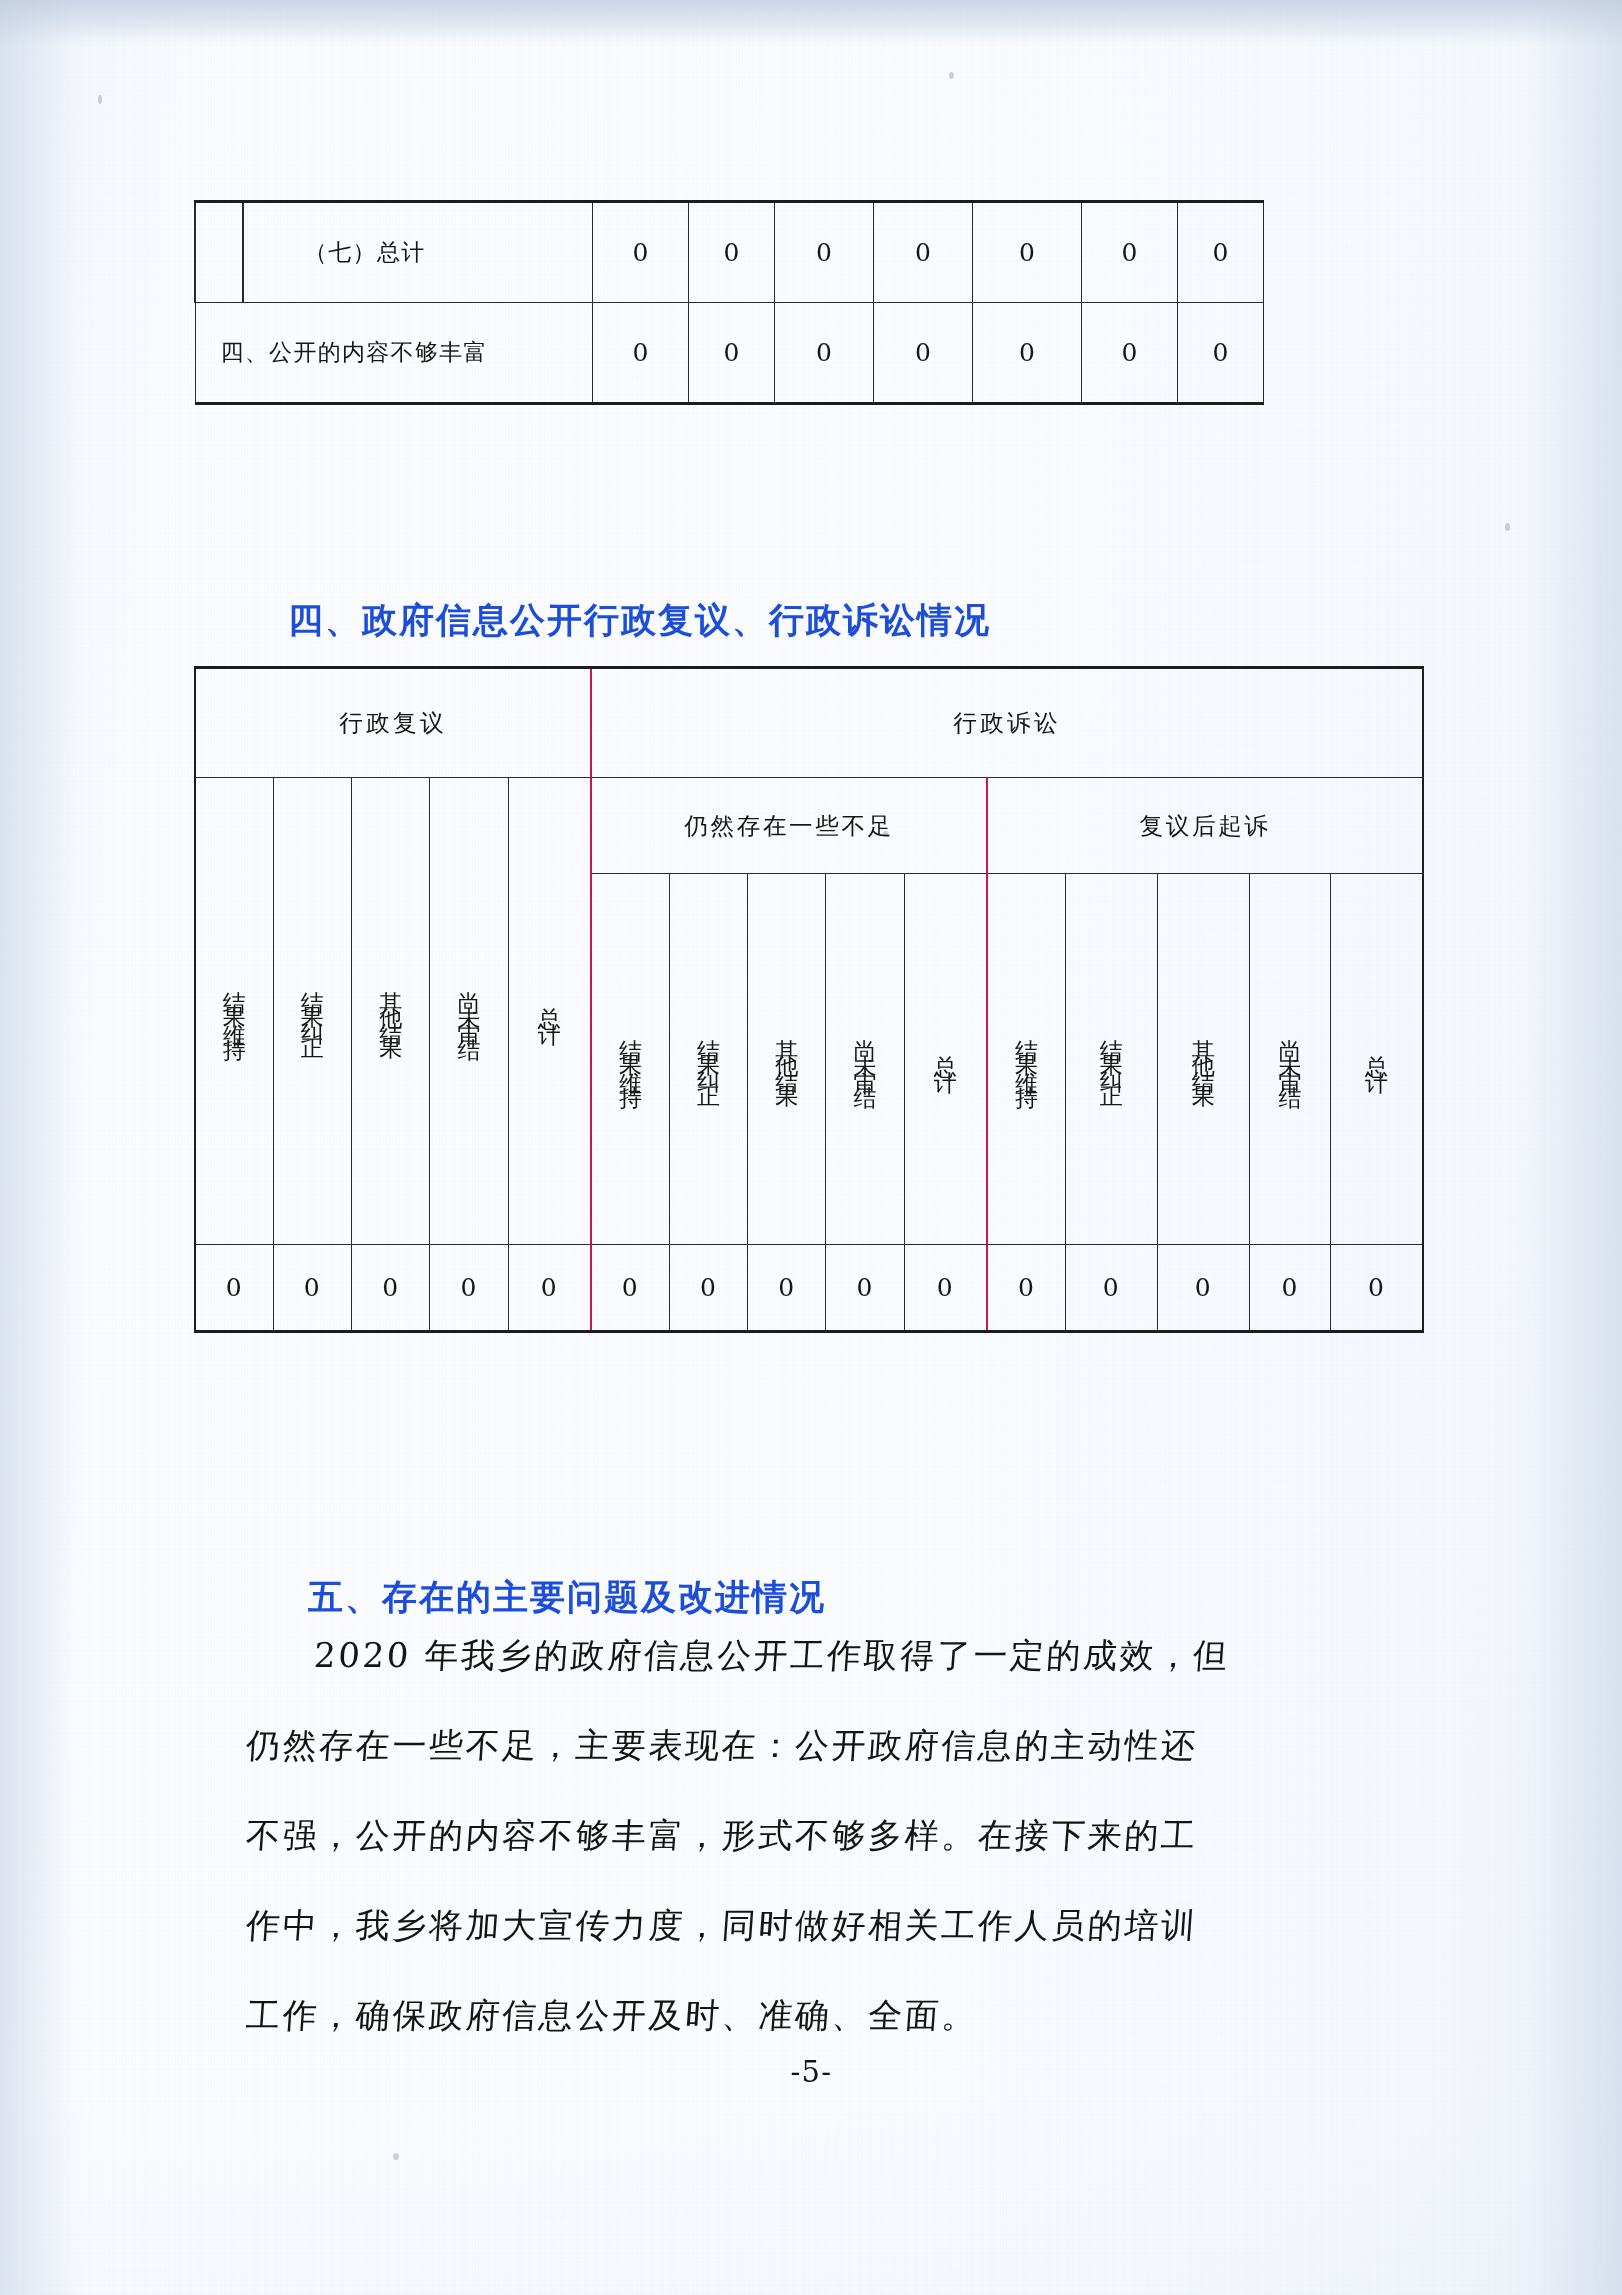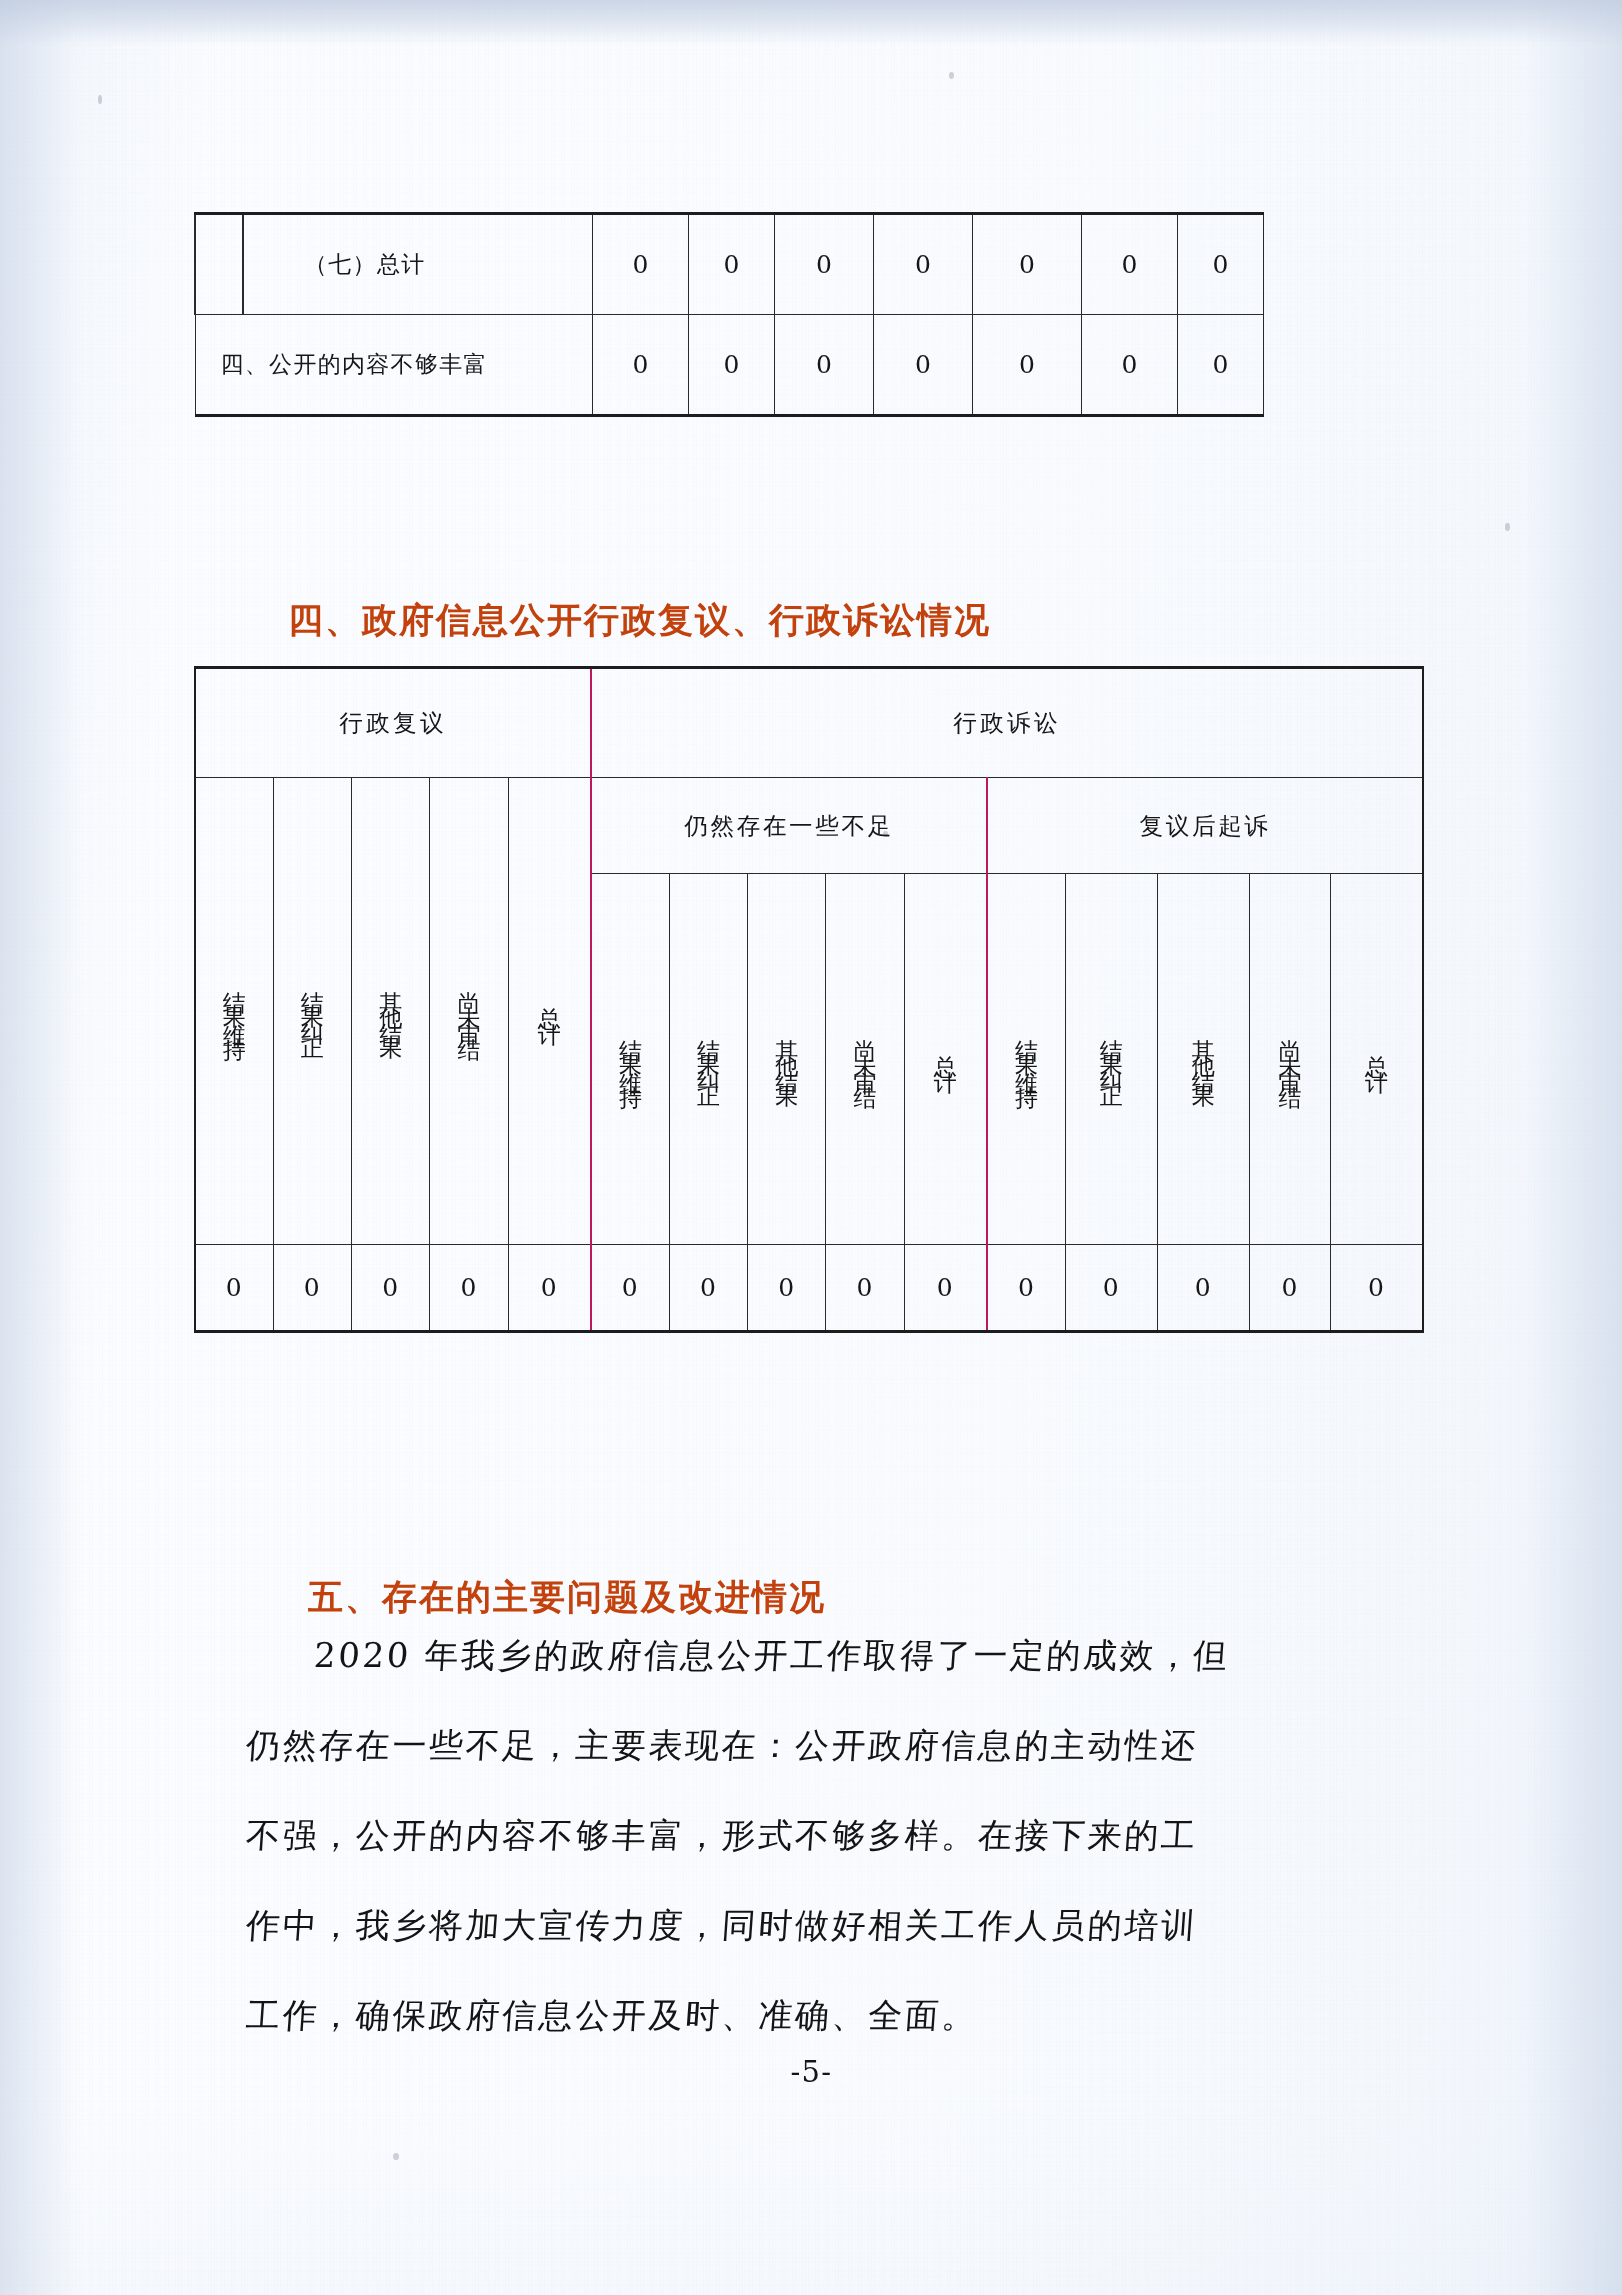--- a/index.html
+++ b/index.html
@@ -90,21 +90,21 @@
     text-align: center;
     vertical-align: middle;
     font-weight: normal;
     padding: 0;
   }
 
   
   #table-top-wrap {
     position: absolute;
     left: 194px;
-    top: 212px;
+    top: 200px;
     width: 1033px;
   }
   #table-top {
     width: 100%;
   }
   #table-top td {
     height: 99px;
   }
   #table-top td.label-cell {
     text-align: left;
@@ -132,21 +132,21 @@
     border-left: 2px solid #2a2a2a;
     border-right: 2px solid #2a2a2a;
   }
 
   
   .section-heading {
     position: absolute;
     font-size: 35px;
     font-weight: bold;
     letter-spacing: 2px;
-    color: #c2410c;
+    color: #1d4ed8;
     white-space: nowrap;
     font-family: "DejaVu Sans", "Liberation Sans", sans-serif;
   }
   #heading-four {
     left: 288px;
     top: 597px;
   }
   #heading-five {
     left: 308px;
     top: 1574px;

